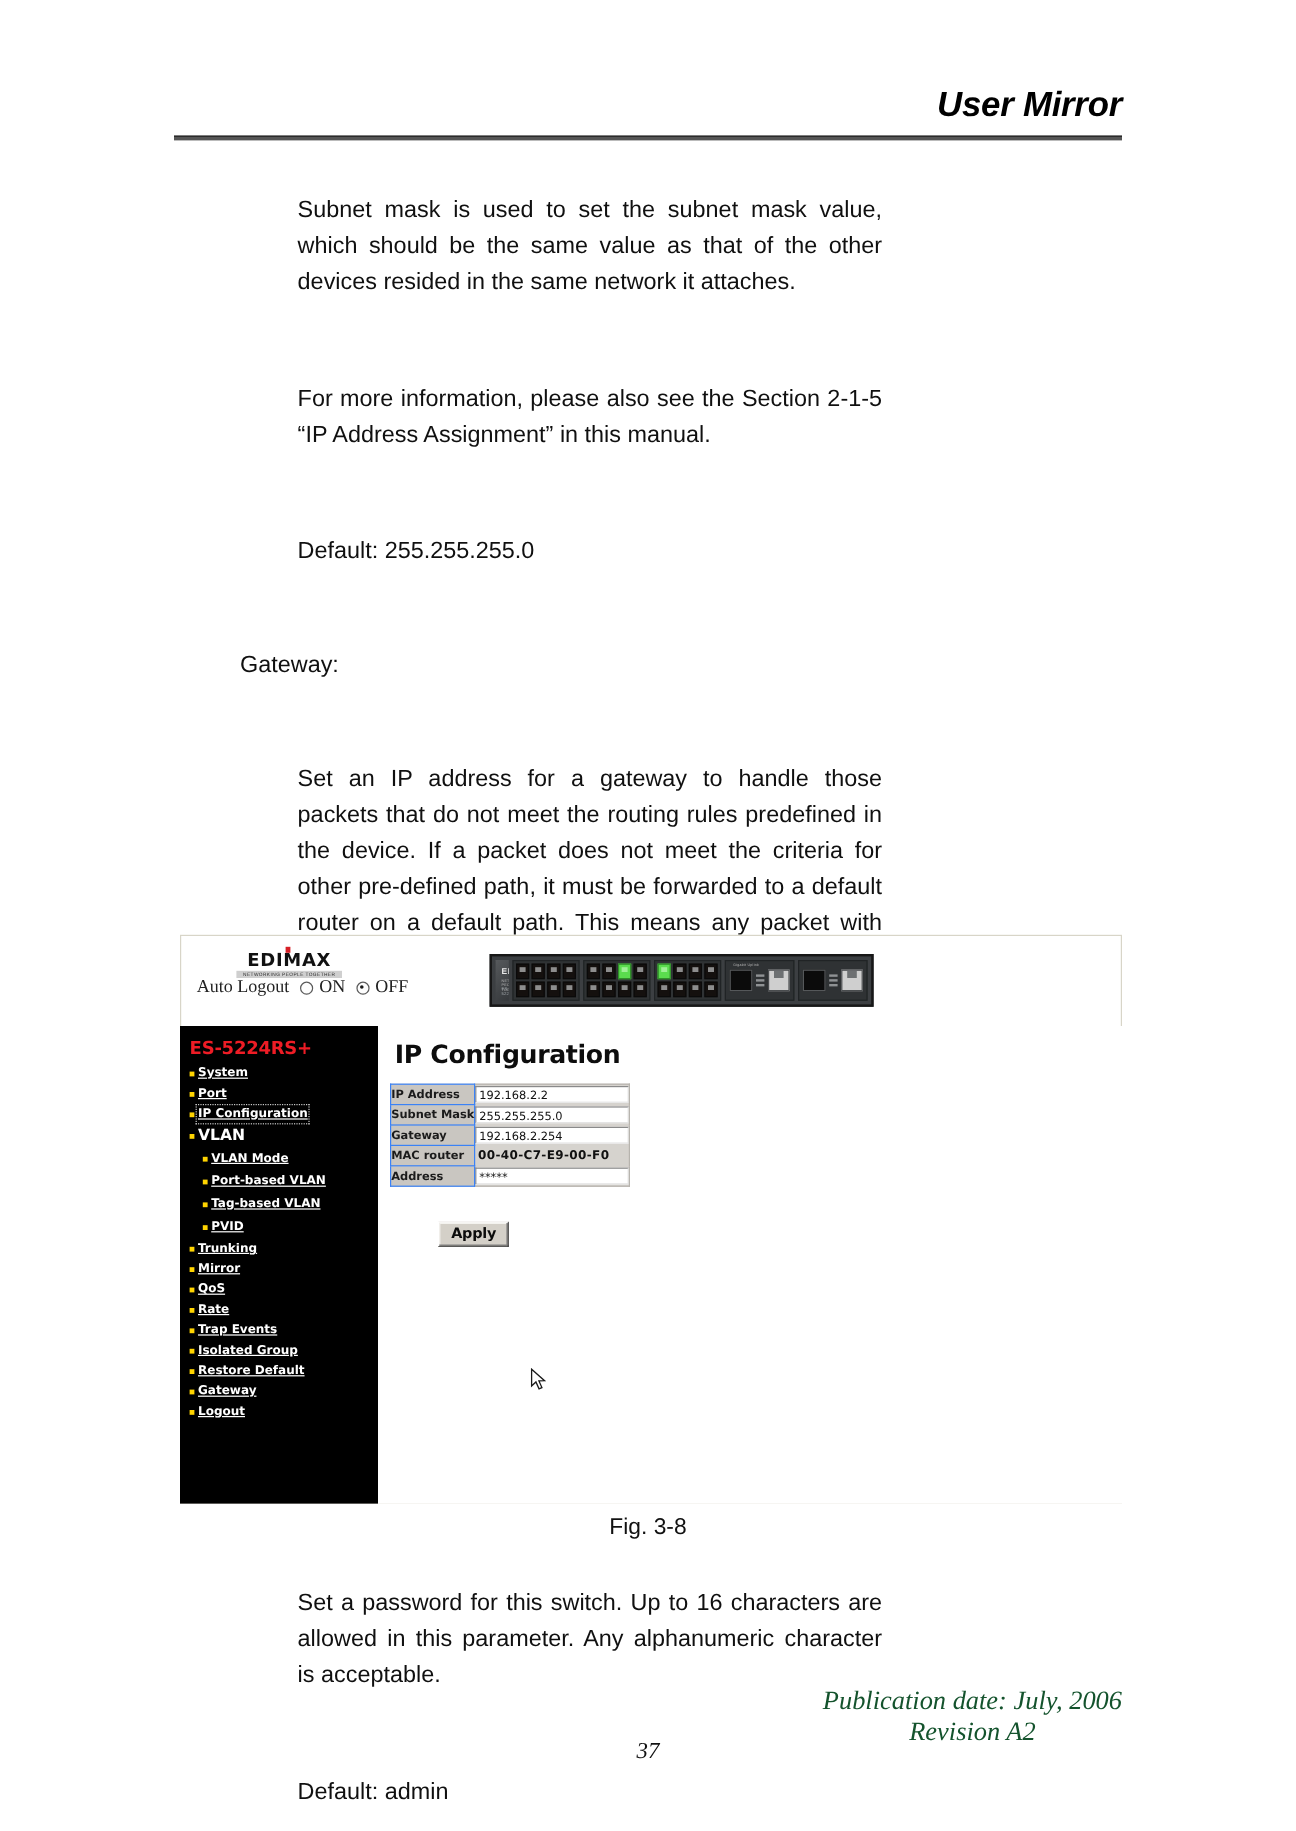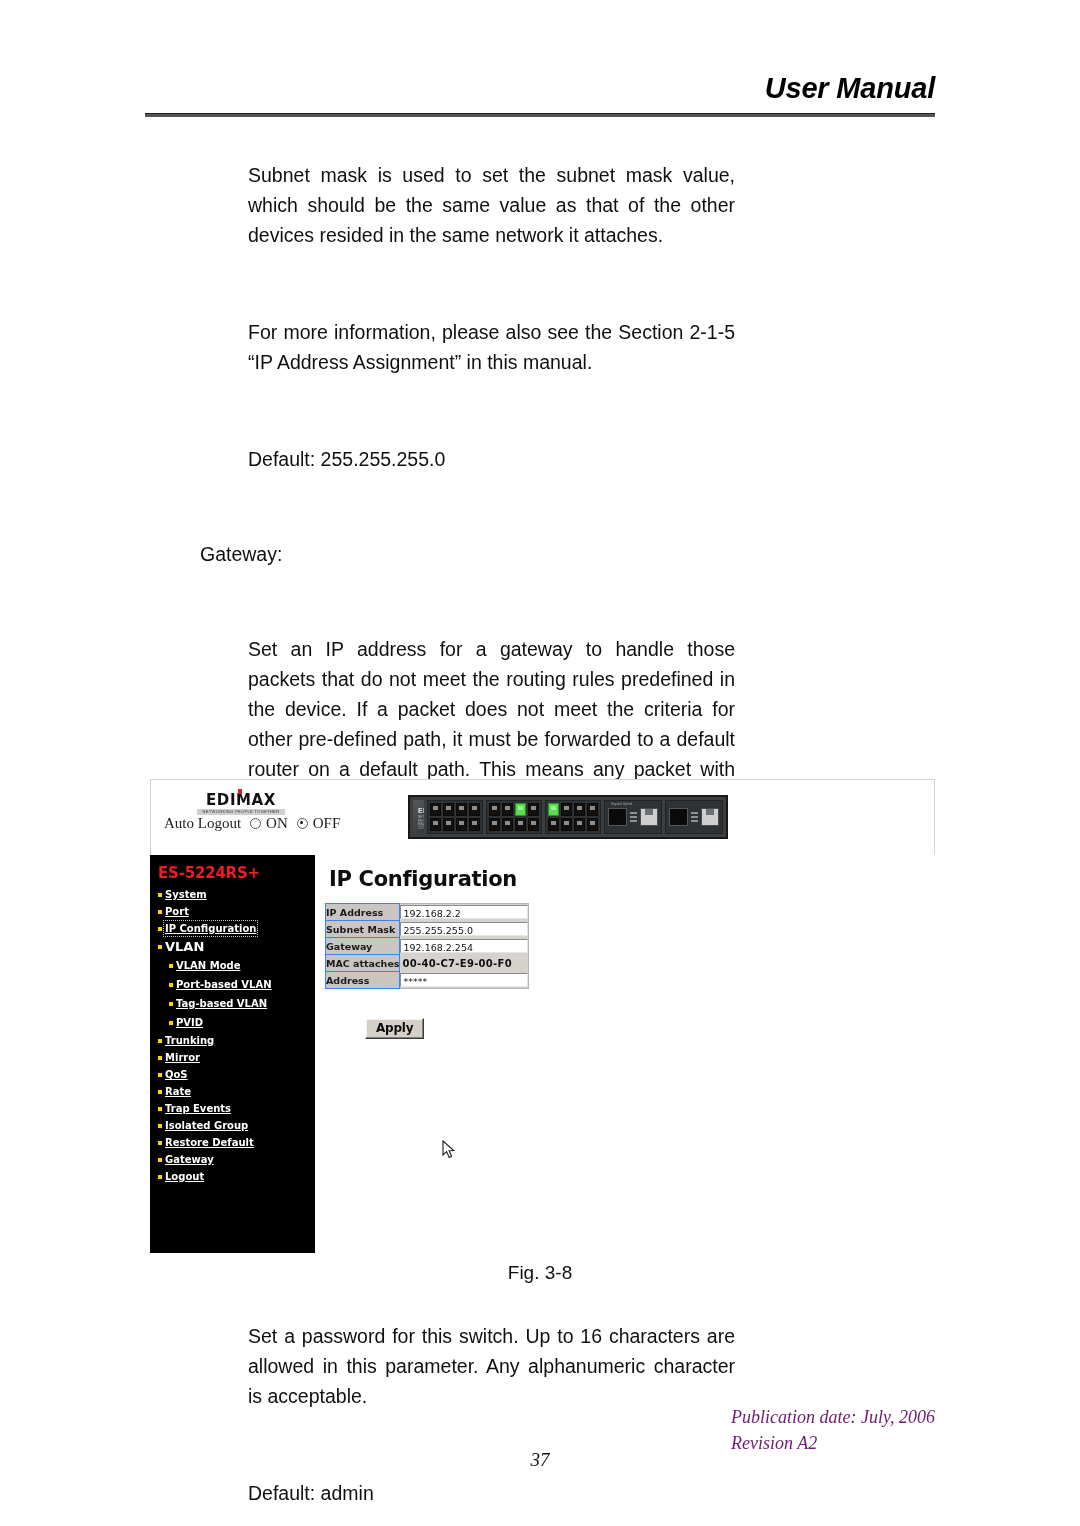--- a/index.html
+++ b/index.html
@@ -472,44 +472,44 @@
     top: 1262px;
     width: 1080px;
     text-align: center;
     font-size: 19px;
     color: #111;
   }
   .footer {
     position: absolute;
     right: 145px;
     top: 1404px;
-    text-align: left;
+    text-align: center;
     font-family: "Liberation Serif", serif;
     font-style: italic;
-    font-size: 18px;
+    font-size: 22px;
     line-height: 26px;
-    color: #701a75;
+    color: #14532d;
   }
   .page-number {
     position: absolute;
     left: 0;
     top: 1449px;
     width: 1080px;
     text-align: center;
     font-family: "Liberation Serif", serif;
     font-style: italic;
     font-size: 19px;
     color: #111;
   }
 </style>
 </head>
 <body>
 
 <div class="page-header">
-  <div class="header-title">User Manual</div>
+  <div class="header-title">User Mirror</div>
   <div class="header-rule"></div>
 </div>
 
 <div class="content">
   <p class="para indent">Subnet mask is used to set the subnet mask value, which should be the same value as that of the other devices resided in the same network it attaches.</p>
   <div class="gap-1"></div>
   <p class="para indent">For more information, please also see the Section 2-1-5 “IP Address Assignment” in this manual.</p>
   <div class="gap-1"></div>
   <p class="para sub">Default: 255.255.255.0</p>
   <div class="gap-2"></div>
@@ -711,21 +711,21 @@
               <div class="fake-input">255.255.255.0</div>
             </td>
           </tr>
           <tr>
             <td class="cell-label">Gateway</td>
             <td class="cell-value">
               <div class="fake-input">192.168.2.254</div>
             </td>
           </tr>
           <tr>
-            <td class="cell-label">MAC attaches</td>
+            <td class="cell-label">MAC router</td>
             <td class="cell-value">
               <div class="static-value">00-40-C7-E9-00-F0</div>
             </td>
           </tr>
           <tr>
             <td class="cell-label">Address</td>
             <td class="cell-value">
               <div class="fake-input">*****</div>
             </td>
           </tr>

